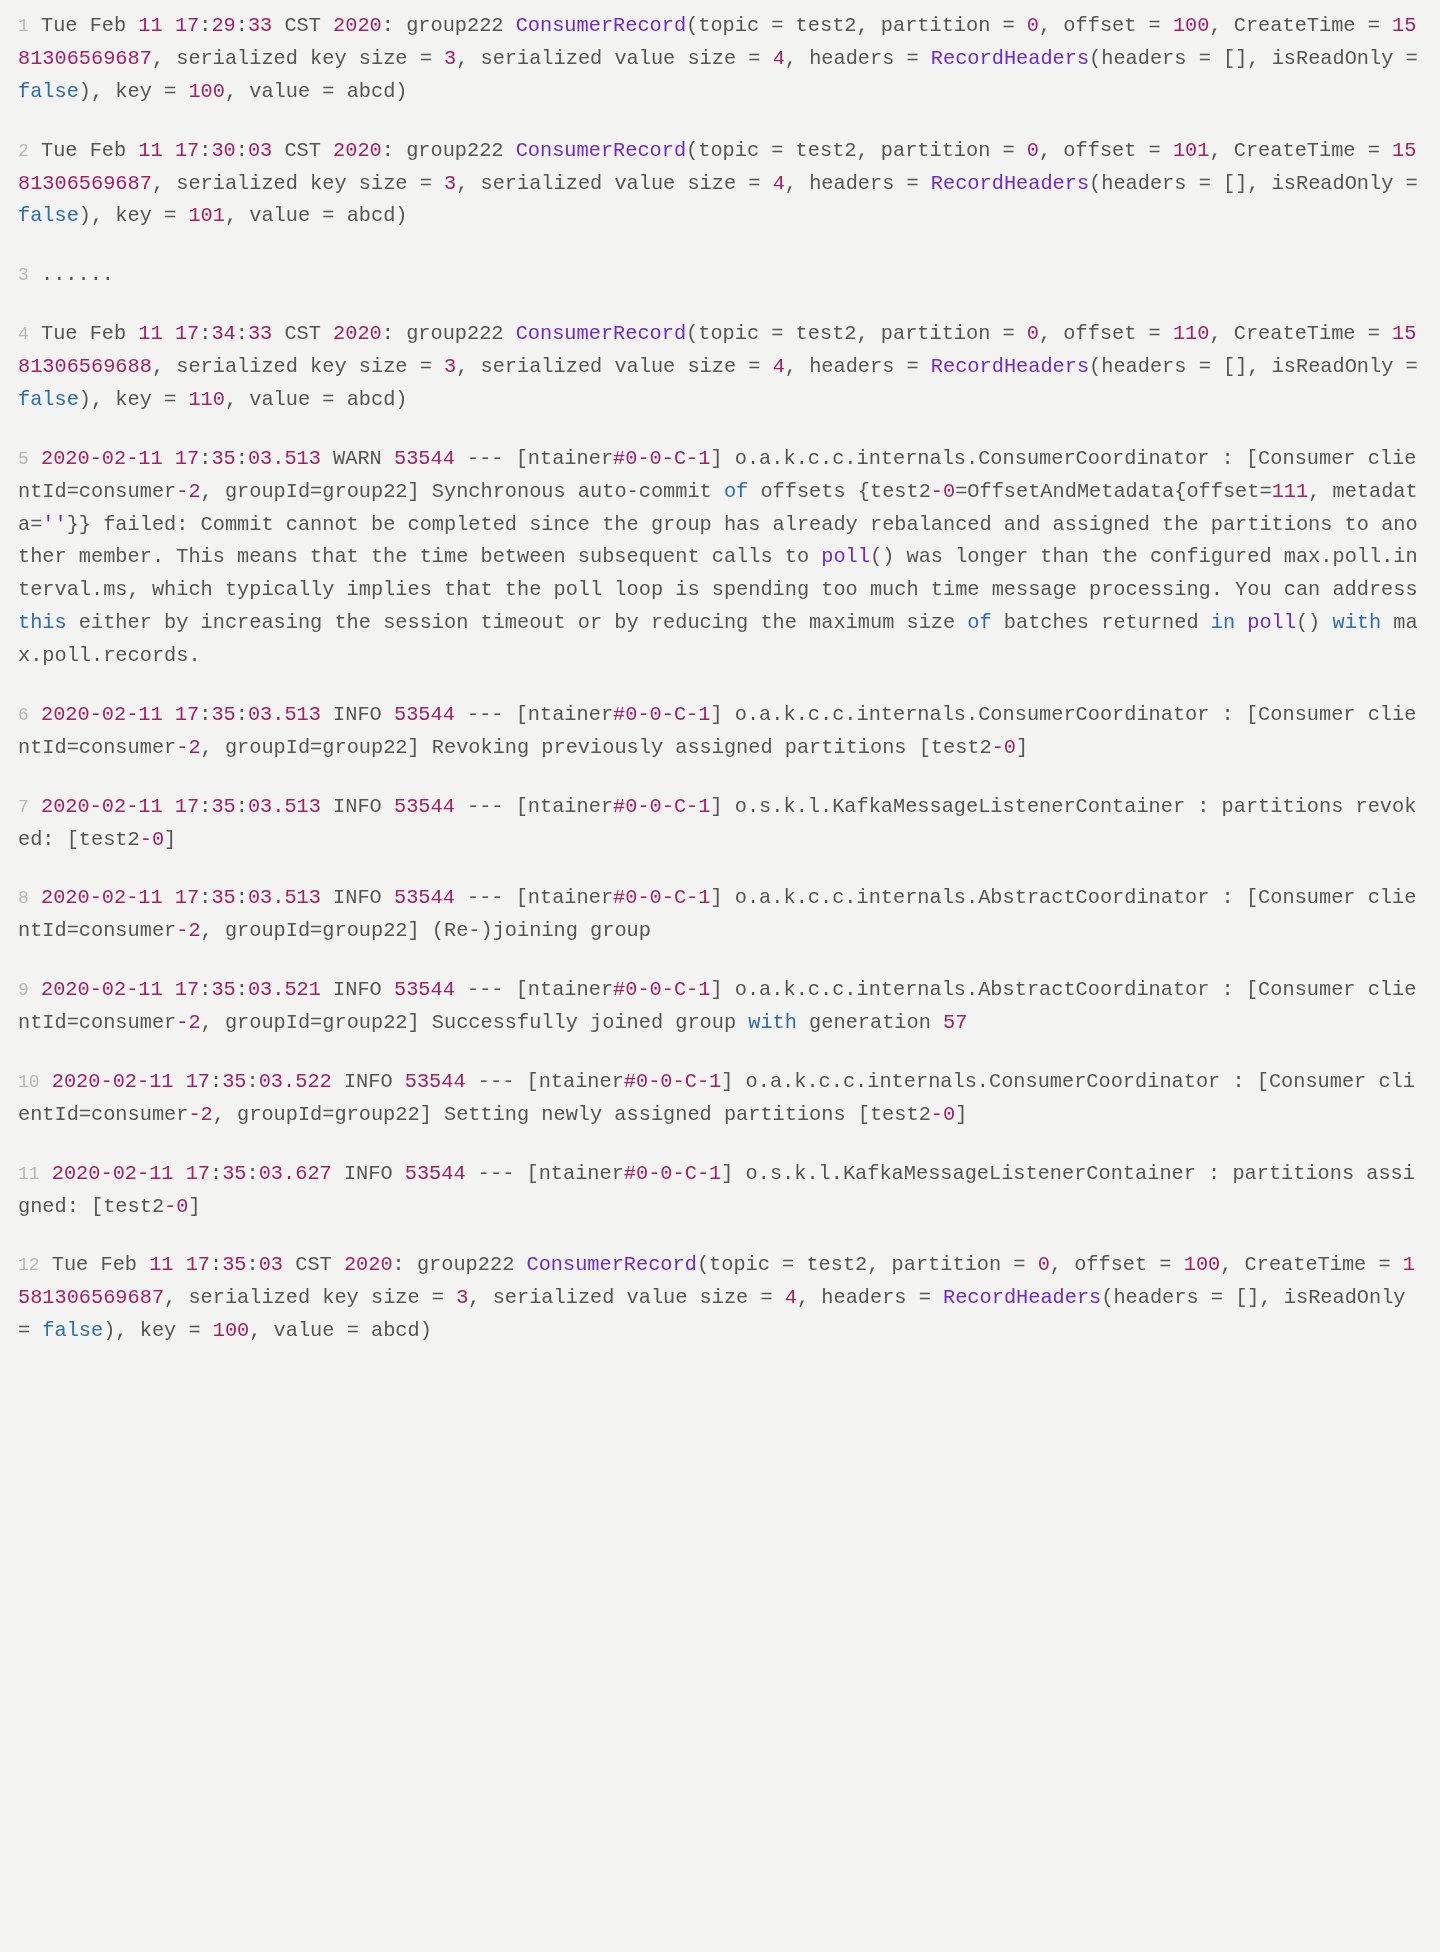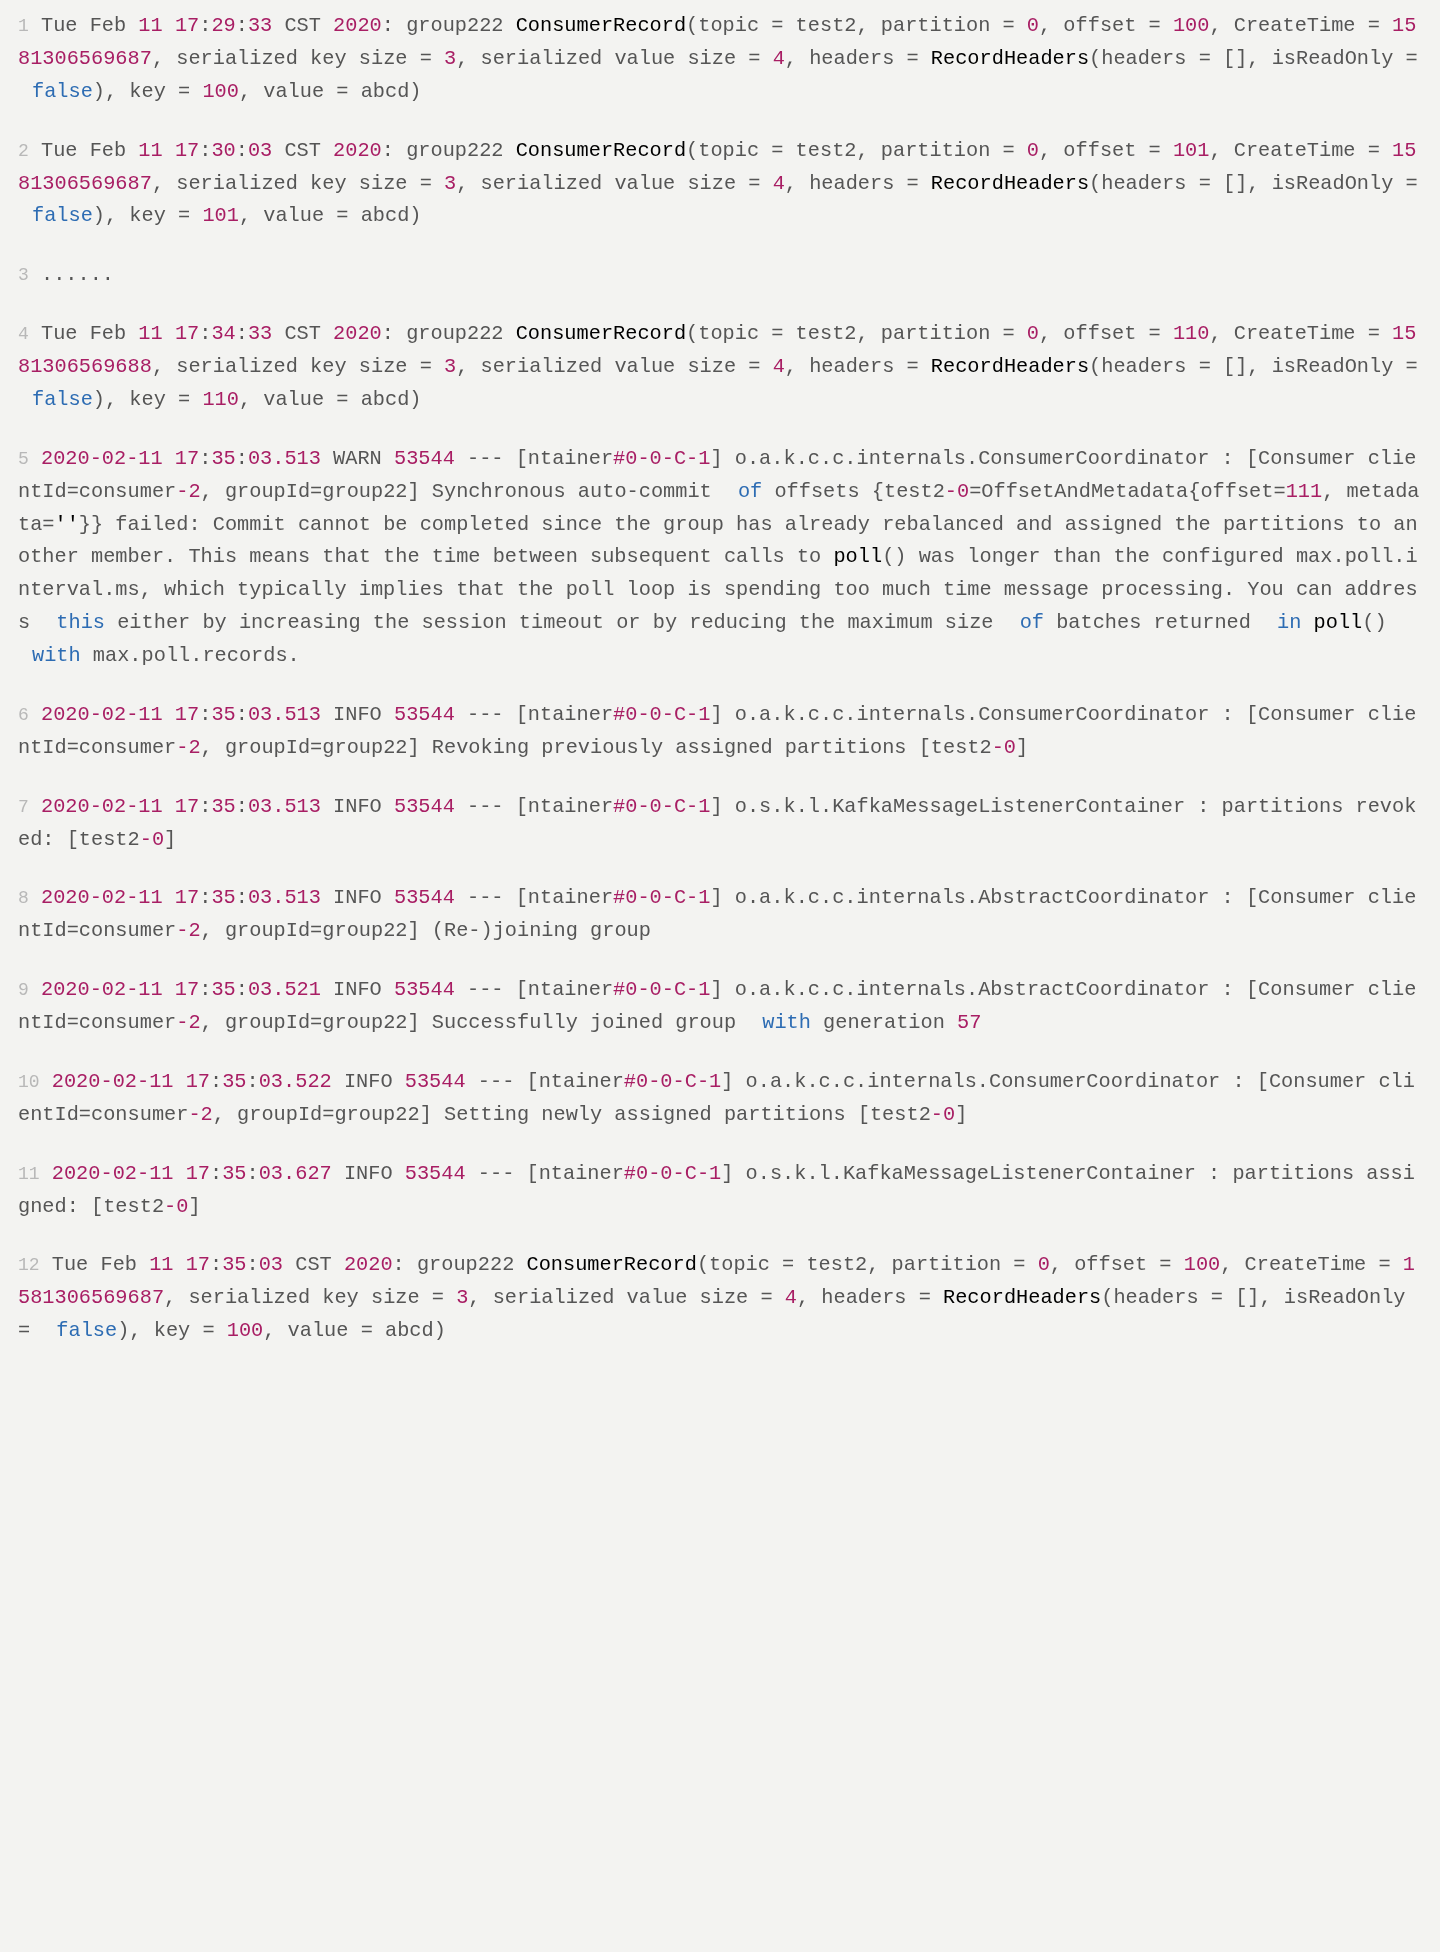--- a/index.html
+++ b/index.html
@@ -17,22 +17,22 @@
     margin:0 0 26px 0;
     overflow-wrap:break-word;
     word-break:break-all;
   }
   .ln{
     color:#b8b8b8;
     font-size:18px;
     display:inline;
   }
   .d1{color:#a81e64;}   
-  .d2{color:#000000;}   
-  .n1{color:#2d6cb3;margin-left:14px;}   
+  .d2{color:#6d28d9;}   
+  .n1{color:#2d6cb3;}   
   .g1{color:#555;}      
 </style>
 </head>
 <body>
 
 <div id="log-root">
     <div class="block"><span class="ln">1</span><span class="g1"> Tue Feb </span><span class="d1">11</span><span class="g1"> </span><span class="d1">17</span><span class="g1">:</span><span class="d1">29</span><span class="g1">:</span><span class="d1">33</span><span class="g1"> CST </span><span class="d1">2020</span><span class="g1">: group222 </span><span class="d2">ConsumerRecord</span><span class="g1">(topic = test2, partition = </span><span class="d1">0</span><span class="g1">, offset = </span><span class="d1">100</span><span class="g1">, CreateTime = </span><span class="d1">1581306569687</span><span class="g1">, serialized key size = </span><span class="d1">3</span><span class="g1">, serialized value size = </span><span class="d1">4</span><span class="g1">, headers = </span><span class="d2">RecordHeaders</span><span class="g1">(headers = [], isReadOnly = </span><span class="n1">false</span><span class="g1">), key = </span><span class="d1">100</span><span class="g1">, value = abcd)</span></div>
     <div class="block"><span class="ln">2</span><span class="g1"> Tue Feb </span><span class="d1">11</span><span class="g1"> </span><span class="d1">17</span><span class="g1">:</span><span class="d1">30</span><span class="g1">:</span><span class="d1">03</span><span class="g1"> CST </span><span class="d1">2020</span><span class="g1">: group222 </span><span class="d2">ConsumerRecord</span><span class="g1">(topic = test2, partition = </span><span class="d1">0</span><span class="g1">, offset = </span><span class="d1">101</span><span class="g1">, CreateTime = </span><span class="d1">1581306569687</span><span class="g1">, serialized key size = </span><span class="d1">3</span><span class="g1">, serialized value size = </span><span class="d1">4</span><span class="g1">, headers = </span><span class="d2">RecordHeaders</span><span class="g1">(headers = [], isReadOnly = </span><span class="n1">false</span><span class="g1">), key = </span><span class="d1">101</span><span class="g1">, value = abcd)</span></div>
     <div class="block"><span class="ln">3</span><span class="g1"> ......</span></div>
     <div class="block"><span class="ln">4</span><span class="g1"> Tue Feb </span><span class="d1">11</span><span class="g1"> </span><span class="d1">17</span><span class="g1">:</span><span class="d1">34</span><span class="g1">:</span><span class="d1">33</span><span class="g1"> CST </span><span class="d1">2020</span><span class="g1">: group222 </span><span class="d2">ConsumerRecord</span><span class="g1">(topic = test2, partition = </span><span class="d1">0</span><span class="g1">, offset = </span><span class="d1">110</span><span class="g1">, CreateTime = </span><span class="d1">1581306569688</span><span class="g1">, serialized key size = </span><span class="d1">3</span><span class="g1">, serialized value size = </span><span class="d1">4</span><span class="g1">, headers = </span><span class="d2">RecordHeaders</span><span class="g1">(headers = [], isReadOnly = </span><span class="n1">false</span><span class="g1">), key = </span><span class="d1">110</span><span class="g1">, value = abcd)</span></div>

